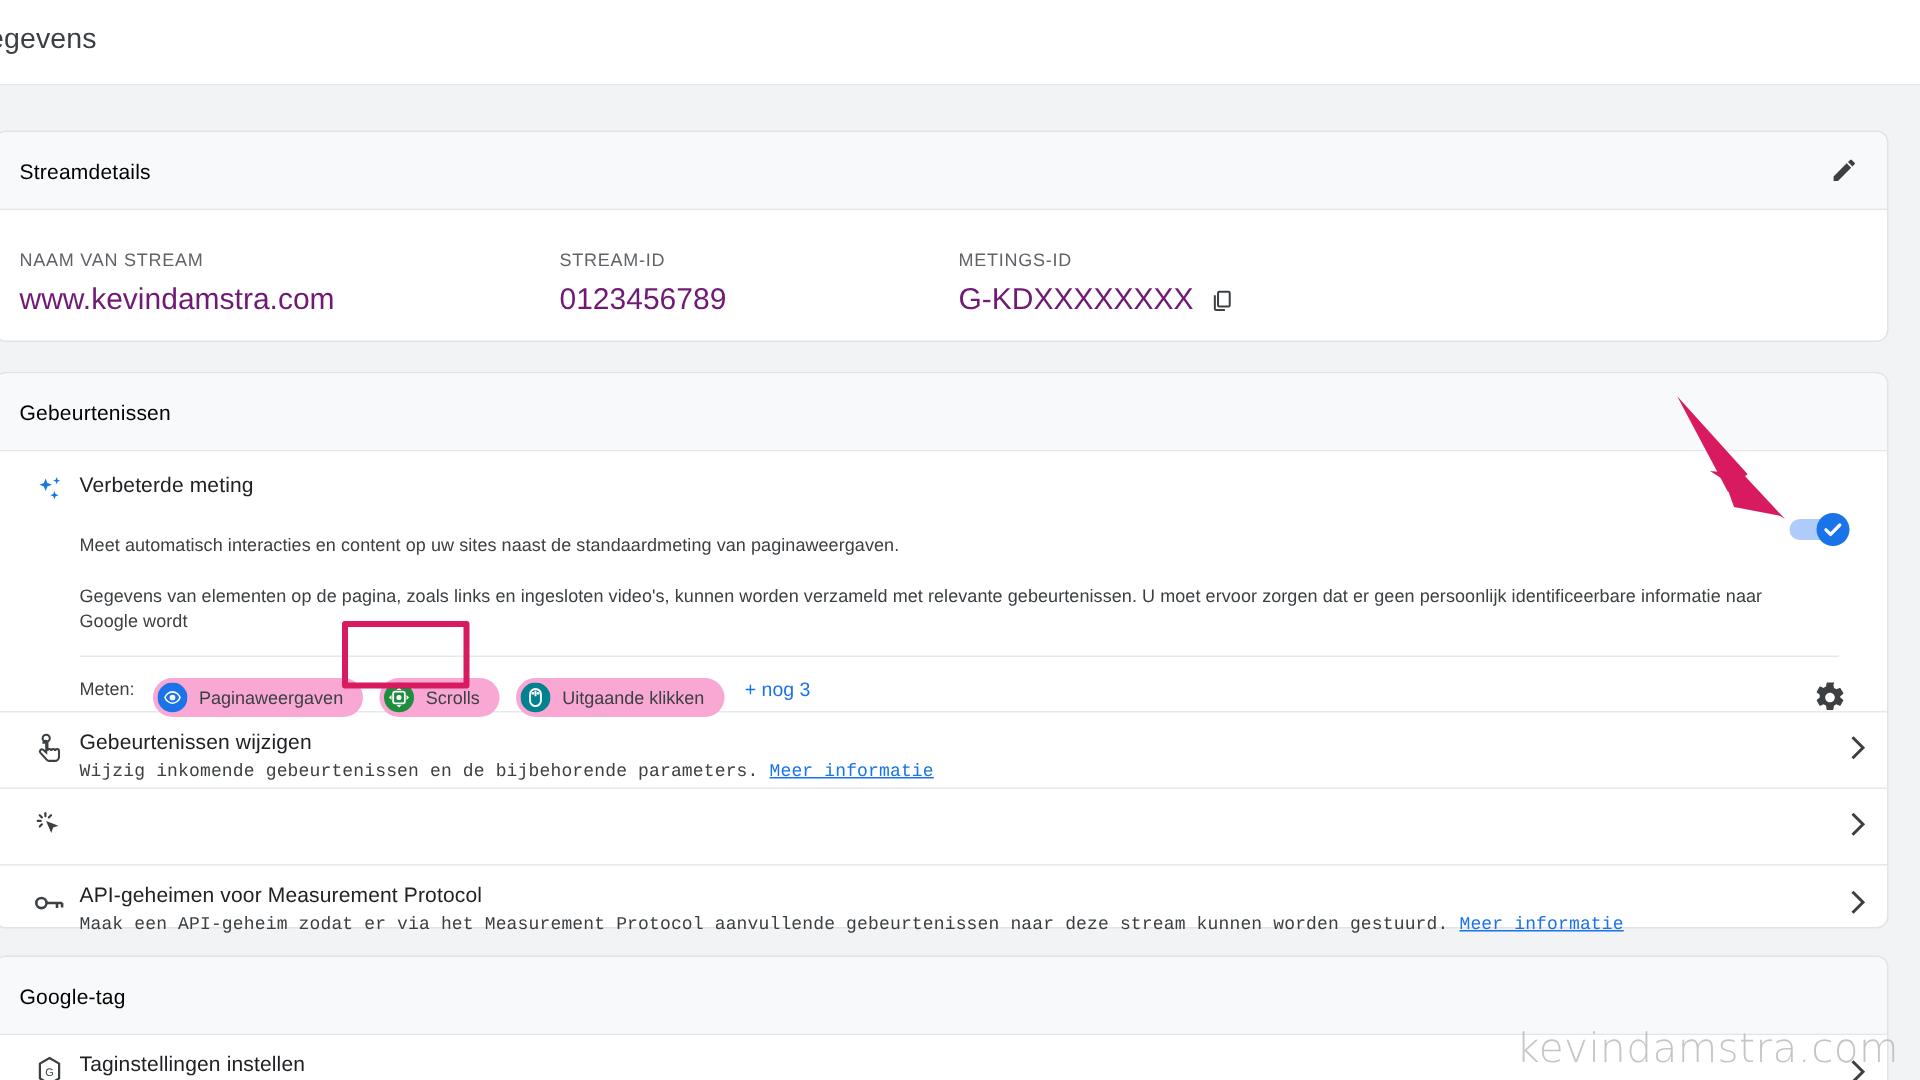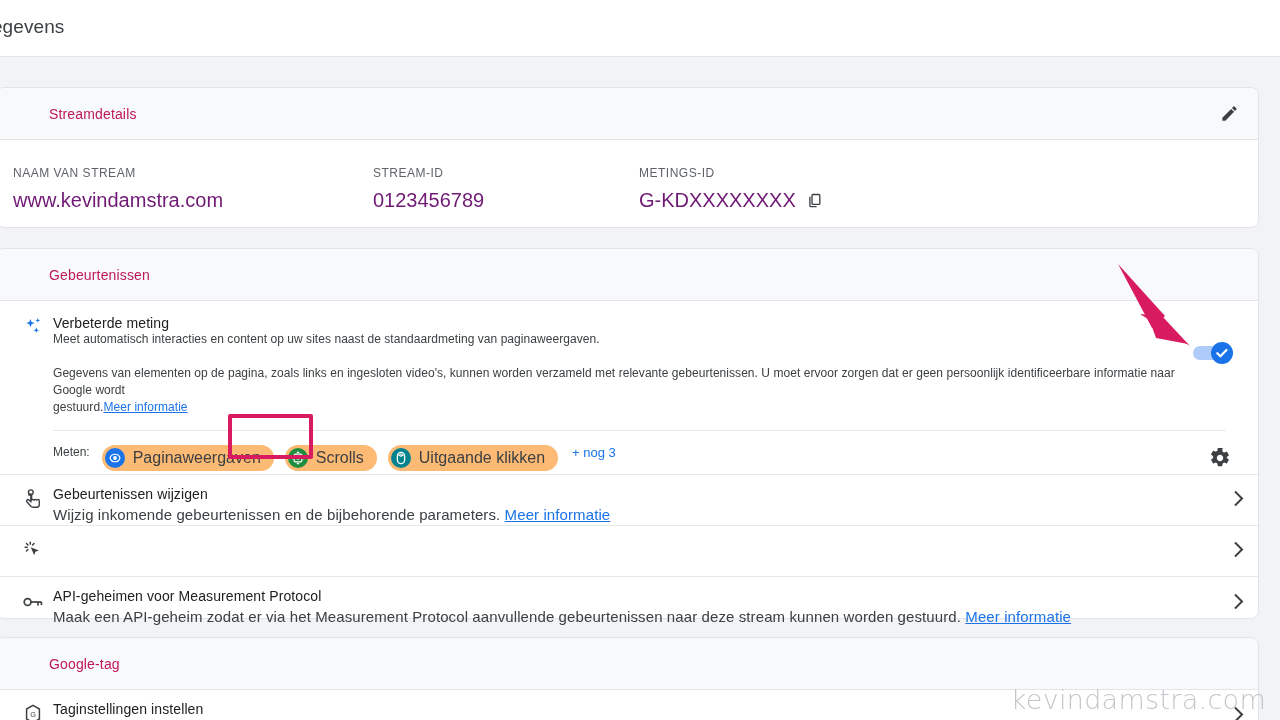--- a/index.html
+++ b/index.html
@@ -38,21 +38,21 @@
   .card-header {
     height: 52px;
     background: #f8f9fa;
     border-bottom: 1px solid #e3e5e8;
     border-radius: 8px 8px 0 0;
     display: flex; align-items: center;
     padding: 0 16px 0 16px;
     position: relative;
   }
   .card-header-title {
-    font-size: 14px; color: #be185d; letter-spacing: .15px; margin-left: 36px;
+    font-size: 14px; color: #000000; letter-spacing: .15px;
   }
   .header-action {
     position: absolute; right: 14px; top: 50%; transform: translateY(-50%);
     width: 30px; height: 30px; display: flex; align-items: center; justify-content: center;
     cursor: pointer;
   }
 
   
   #card-stream { top: 87px; height: 141px; }
   .details-row {
@@ -86,55 +86,55 @@
   .row-icon {
     width: 40px; min-width: 40px;
     display: flex; justify-content: center;
     padding-top: 2px;
   }
   .row-body { flex: 1; min-width: 0; }
   .row-title {
     font-size: 14px; color: #202124; letter-spacing: .1px; margin-bottom: 4px;
   }
   .row-desc {
-    font-size: 15px; color: #3c4043; line-height: 17px; letter-spacing: .1px;
+    font-size: 12px; color: #3c4043; line-height: 17px; letter-spacing: .1px; font-family: Liberation Mono, monospace;
   }
   a.more {
     color: #1a73e8; text-decoration: underline; cursor: pointer;
   }
   .chev {
     position: absolute; right: 14px; top: 50%; transform: translateY(-50%);
     color: #3c4043; font-size: 17px; line-height: 1; cursor: pointer;
   }
 
   
   #row-enhanced { display: block; padding: 14px 16px 0 16px; border-bottom: 1px solid #e6e8ea; height: 174px; }
   .em-top { display: flex; align-items: flex-start; }
   .em-icon { width: 40px; min-width: 40px; display: flex; justify-content: center; padding-top: 1px; }
-  .em-title { font-size: 14px; color: #202124; margin-bottom: 0; letter-spacing: .1px; }
+  .em-title { font-size: 14px; color: #202124; margin-bottom: 24px; letter-spacing: .1px; }
   .em-desc { font-size: 12px; color: #3c4043; line-height: 17px; max-width: 1140px; letter-spacing: .05px; }
   .em-desc .l1 { margin-bottom: 17px; }
   .toggle-wrap {
     position: absolute; right: 24px; top: 92px;
   }
 
   .meten-divider {
     margin: 14px 16px 0 40px;
     border-top: 1px solid #e6e8ea;
   }
   .meten-row {
     display: flex; align-items: flex-start;
     margin-top: 14px; padding-left: 40px; position: relative;
   }
   .meten-label { font-size: 12px; color: #3c4043; margin-right: 12px; }
   .chip {
     display: inline-flex; align-items: center;
     height: 26px; border-radius: 13px;
-    background: #fdba74; color: #3c4043;
-    font-size: 16px; padding: 0 13px 0 3px;
+    background: #f9a8d4; color: #3c4043;
+    font-size: 12px; padding: 0 13px 0 3px;
     margin-right: 11px; cursor: pointer; white-space: nowrap;
   }
   .chip .chip-ico { width: 20px; height: 20px; margin-right: 8px; display:block; }
   .more-link { font-size: 13px; color: #1a73e8; cursor: pointer; margin-left: 3px; }
   .gear {
     position: absolute; right: 8px; top: 50%; transform: translateY(-50%);
     width: 28px; height: 28px; display: flex; align-items: center; justify-content: center;
     cursor: pointer;
   }
 
@@ -227,23 +227,20 @@
             <path d="M9.2 3.2l1.25 3.3 3.3 1.25-3.3 1.25-1.25 3.3-1.25-3.3-3.3-1.25 3.3-1.25z"></path>
             <path d="M17.2 2.2l.72 1.9 1.9.72-1.9.72-.72 1.9-.72-1.9-1.9-.72 1.9-.72z"></path>
             <path d="M15.6 12.4l.82 2.2 2.2.82-2.2.82-.82 2.2-.82-2.2-2.2-.82 2.2-.82z"></path>
           </svg>
         </div>
         <div class="row-body">
           <div class="em-title">Verbeterde meting</div>
           <div class="em-desc">
             <div class="l1">Meet automatisch interacties en content op uw sites naast de standaardmeting van paginaweergaven.</div>
             <div>Gegevens van elementen op de pagina, zoals links en ingesloten video's, kunnen worden verzameld met relevante gebeurtenissen. U moet ervoor zorgen dat er geen persoonlijk identificeerbare informatie naar Google wordt</div>
-            <div>
-              <span>gestuurd.</span><a class="more">Meer informatie</a>
-            </div>
           </div>
         </div>
       </div>
 
       <div class="toggle-wrap">
         <svg width="42" height="24" viewBox="0 0 42 24">
           <rect x="1" y="5" width="31" height="14" rx="7" fill="#aecbfa"></rect>
           <circle cx="30" cy="12" r="11" fill="#1a73e8"></circle>
           <path d="M25.3 12.2l3.1 3.1 6.1-6.3" stroke="#ffffff" stroke-width="2.2" fill="none" stroke-linecap="round" stroke-linejoin="round"></path>
         </svg>

